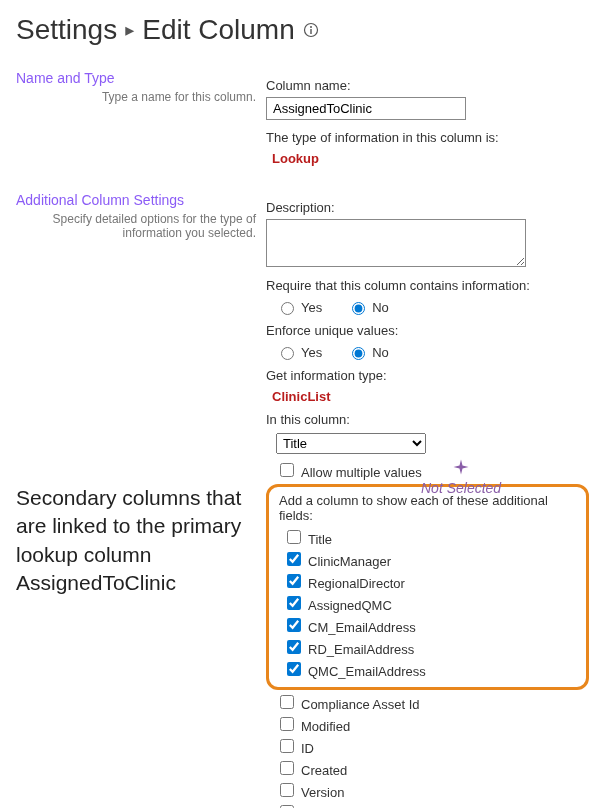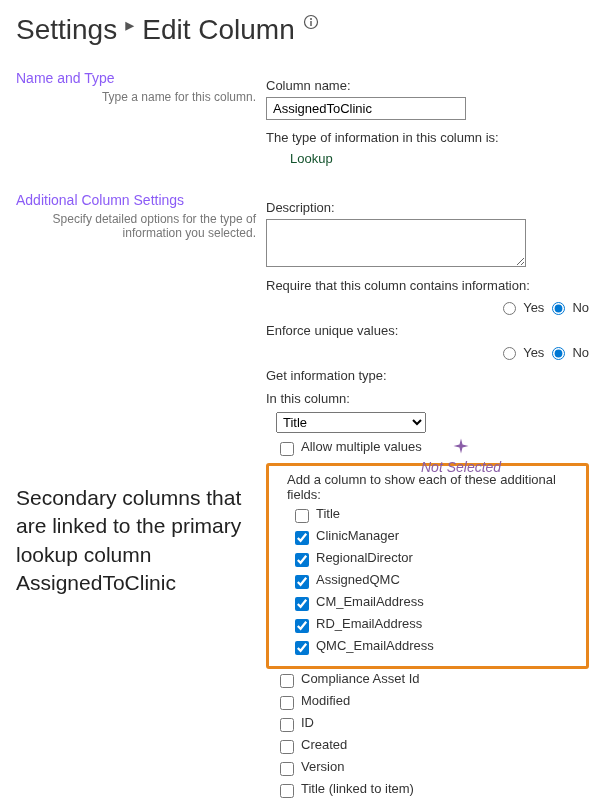--- a/index.html
+++ b/index.html
@@ -11,20 +11,21 @@
     color: #333;
     background: #fff;
     width: 605px;
   }
   .breadcrumb {
     font-size: 28px;
     font-weight: 300;
     color: #333;
     margin: 0 0 24px 0;
     display: flex;
+    align-items: center;
     gap: 8px;
   }
   .breadcrumb .sep { font-size: 18px; color: #555; }
   .breadcrumb .info { display:inline-flex; }
   .section {
     display: flex;
     margin-bottom: 18px;
   }
   .left {
     width: 250px;
@@ -56,54 +57,54 @@
     font-size: 13px;
     padding: 3px 6px;
     border: 1px solid #888;
   }
   textarea.text-input {
     width: 260px;
     height: 48px;
     resize: both;
   }
   .static-val {
-    margin: 6px 0 8px 24px;
-    color: #14532d;
+    margin: 6px 0 8px 6px;
+    color: #b91c1c;
+    font-weight: bold;
   }
   .radio-row {
     display: flex;
-    gap: 3px;
+    gap: 25px;
     margin: 6px 0 8px 10px;
     align-items: center;
-    justify-content: flex-end;
   }
   .radio-row label { display:flex; align-items:center; gap:4px; cursor:pointer; }
   select {
     width: 150px;
     font-size: 13px;
     padding: 1px 2px;
     margin: 2px 0 4px 10px;
   }
   .chk-row {
     display: flex;
-    align-items: flex-start;
+    align-items: flex-end;
     gap: 4px;
     margin: 2px 0 2px 10px;
     position: relative;
   }
   .chk-row input[type=checkbox] {
     width: 14px;
     height: 14px;
     accent-color: #0078d4;
     cursor: pointer;
   }
   .highlight-box {
     border: 3px solid #e8861c;
-    border-radius: 3px;
-    padding: 6px 4px 6px 12px;
+    border-radius: 12px;
+    padding: 6px 4px 6px 4px;
     margin: 4px 0 2px 0;
   }
   .annotation {
     position: absolute;
     left: 0;
     top: 470px;
     width: 250px;
     font-size: 21px;
     font-weight: 400;
     color: #222;
@@ -181,20 +182,21 @@
             <input type="radio" name="uniq" style=""> 
             <span>Yes</span>
           </label>
       <label>
             <input type="radio" name="uniq" checked="" style=""> 
             <span>No</span>
           </label>
     </div>
 
     <div class="field-label">Get information type:</div>
+    <div class="static-val">ClinicList</div>
 
     <div class="field-label">In this column:</div>
     <select>
       <option>Title</option>
     </select>
 
     <div class="chk-row" id="allow-mult-row">
       <input type="checkbox" style="">
       <span>Allow multiple values</span>
       <span class="star-anno" style="left:145px; top:-2px;">

